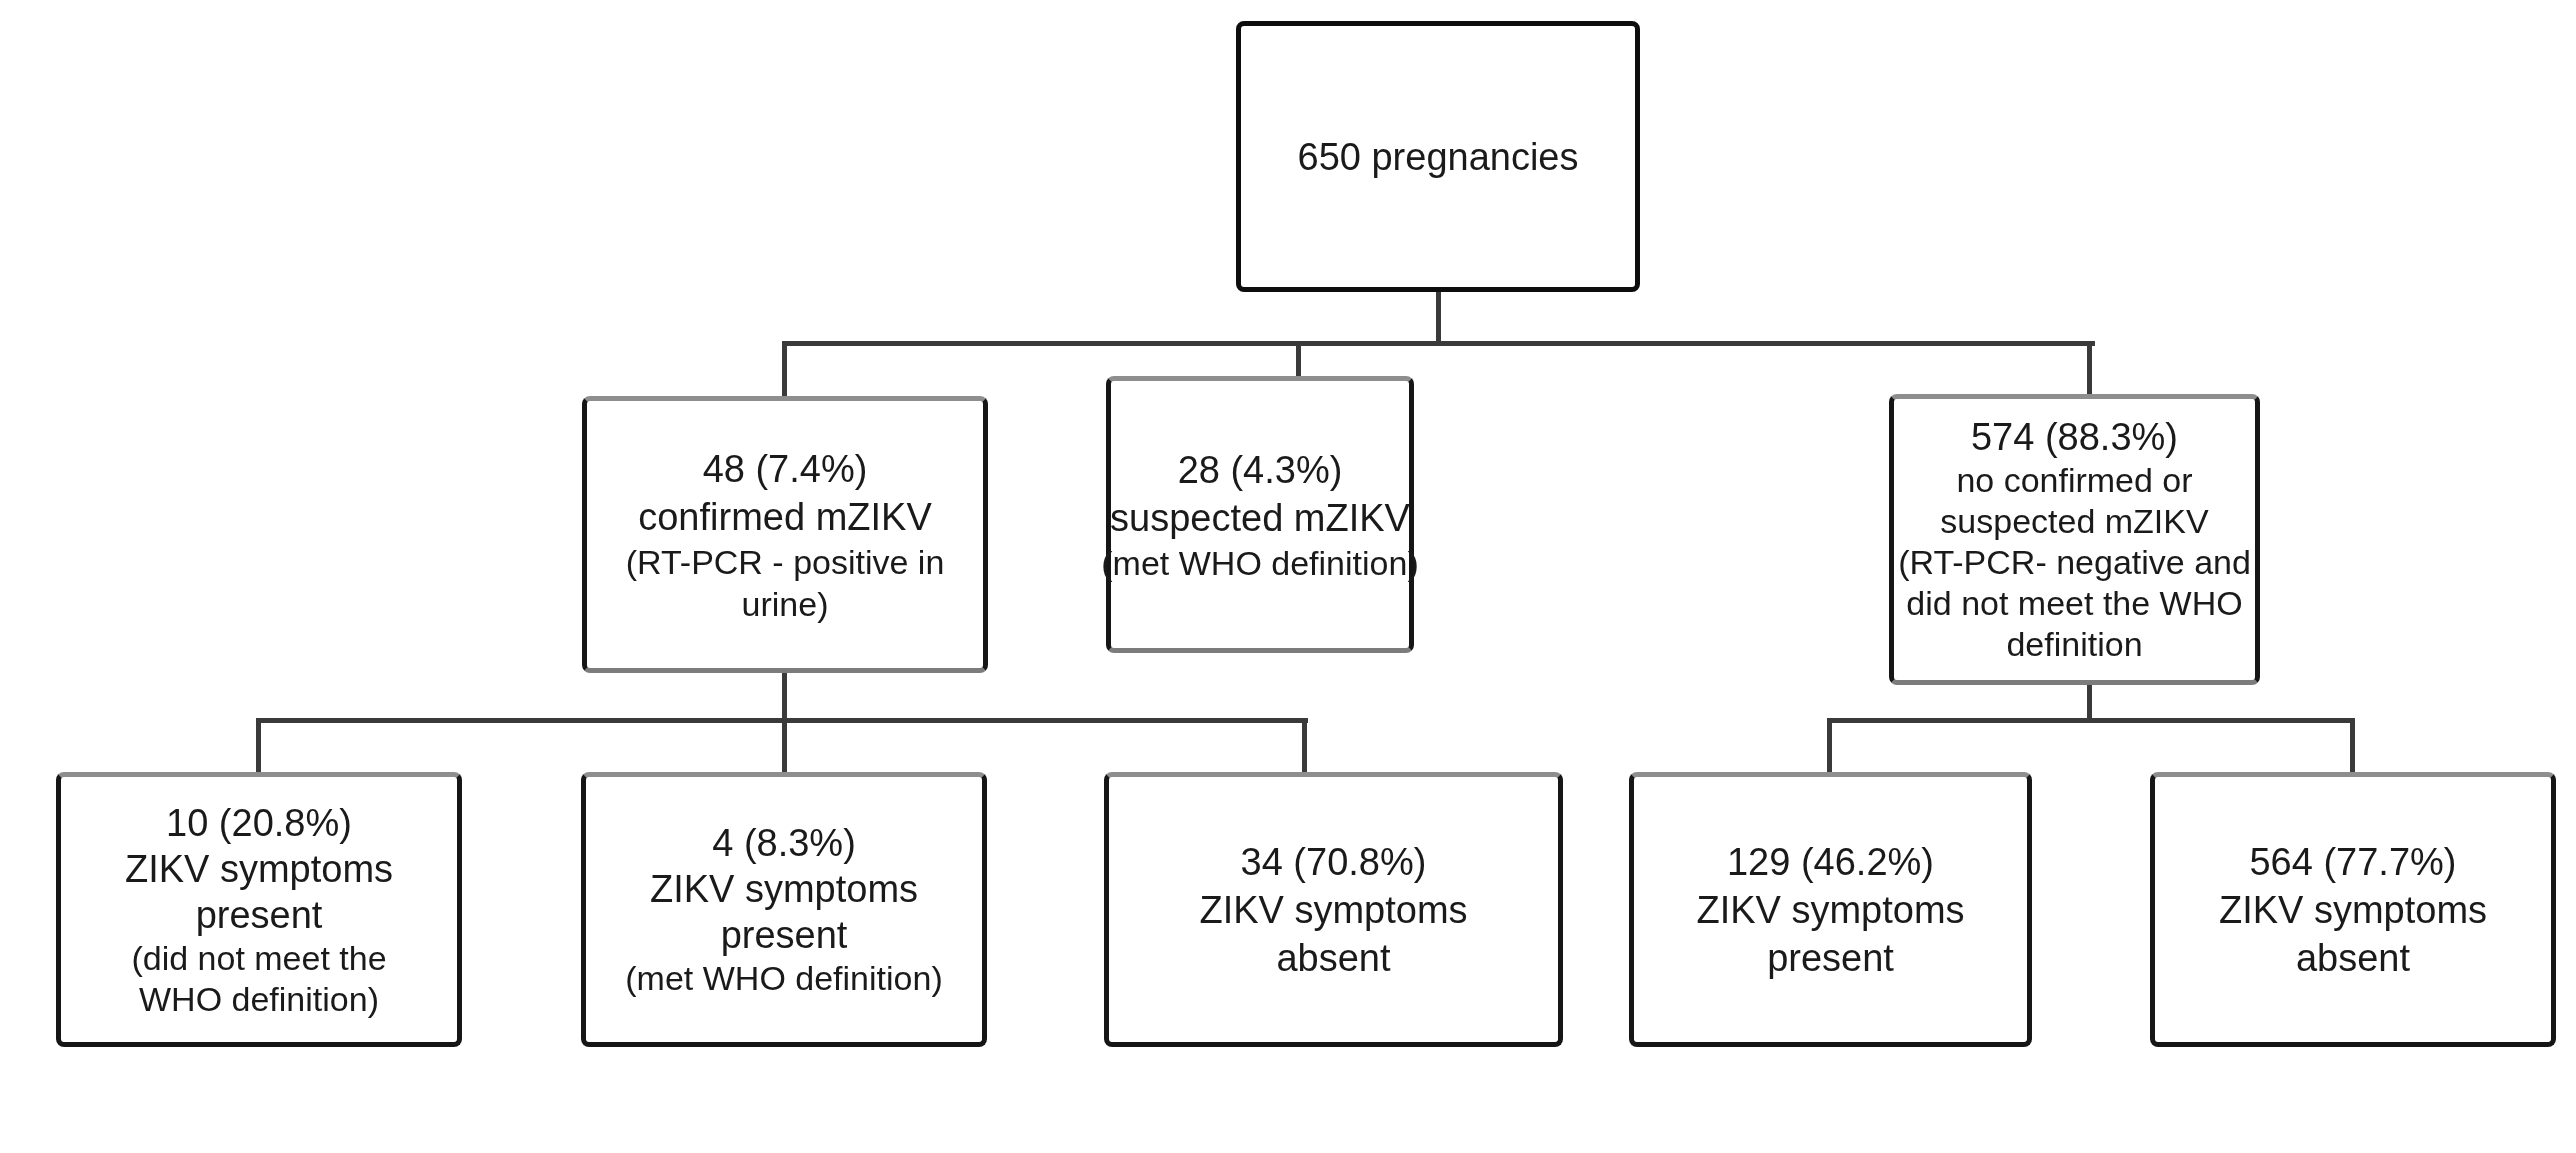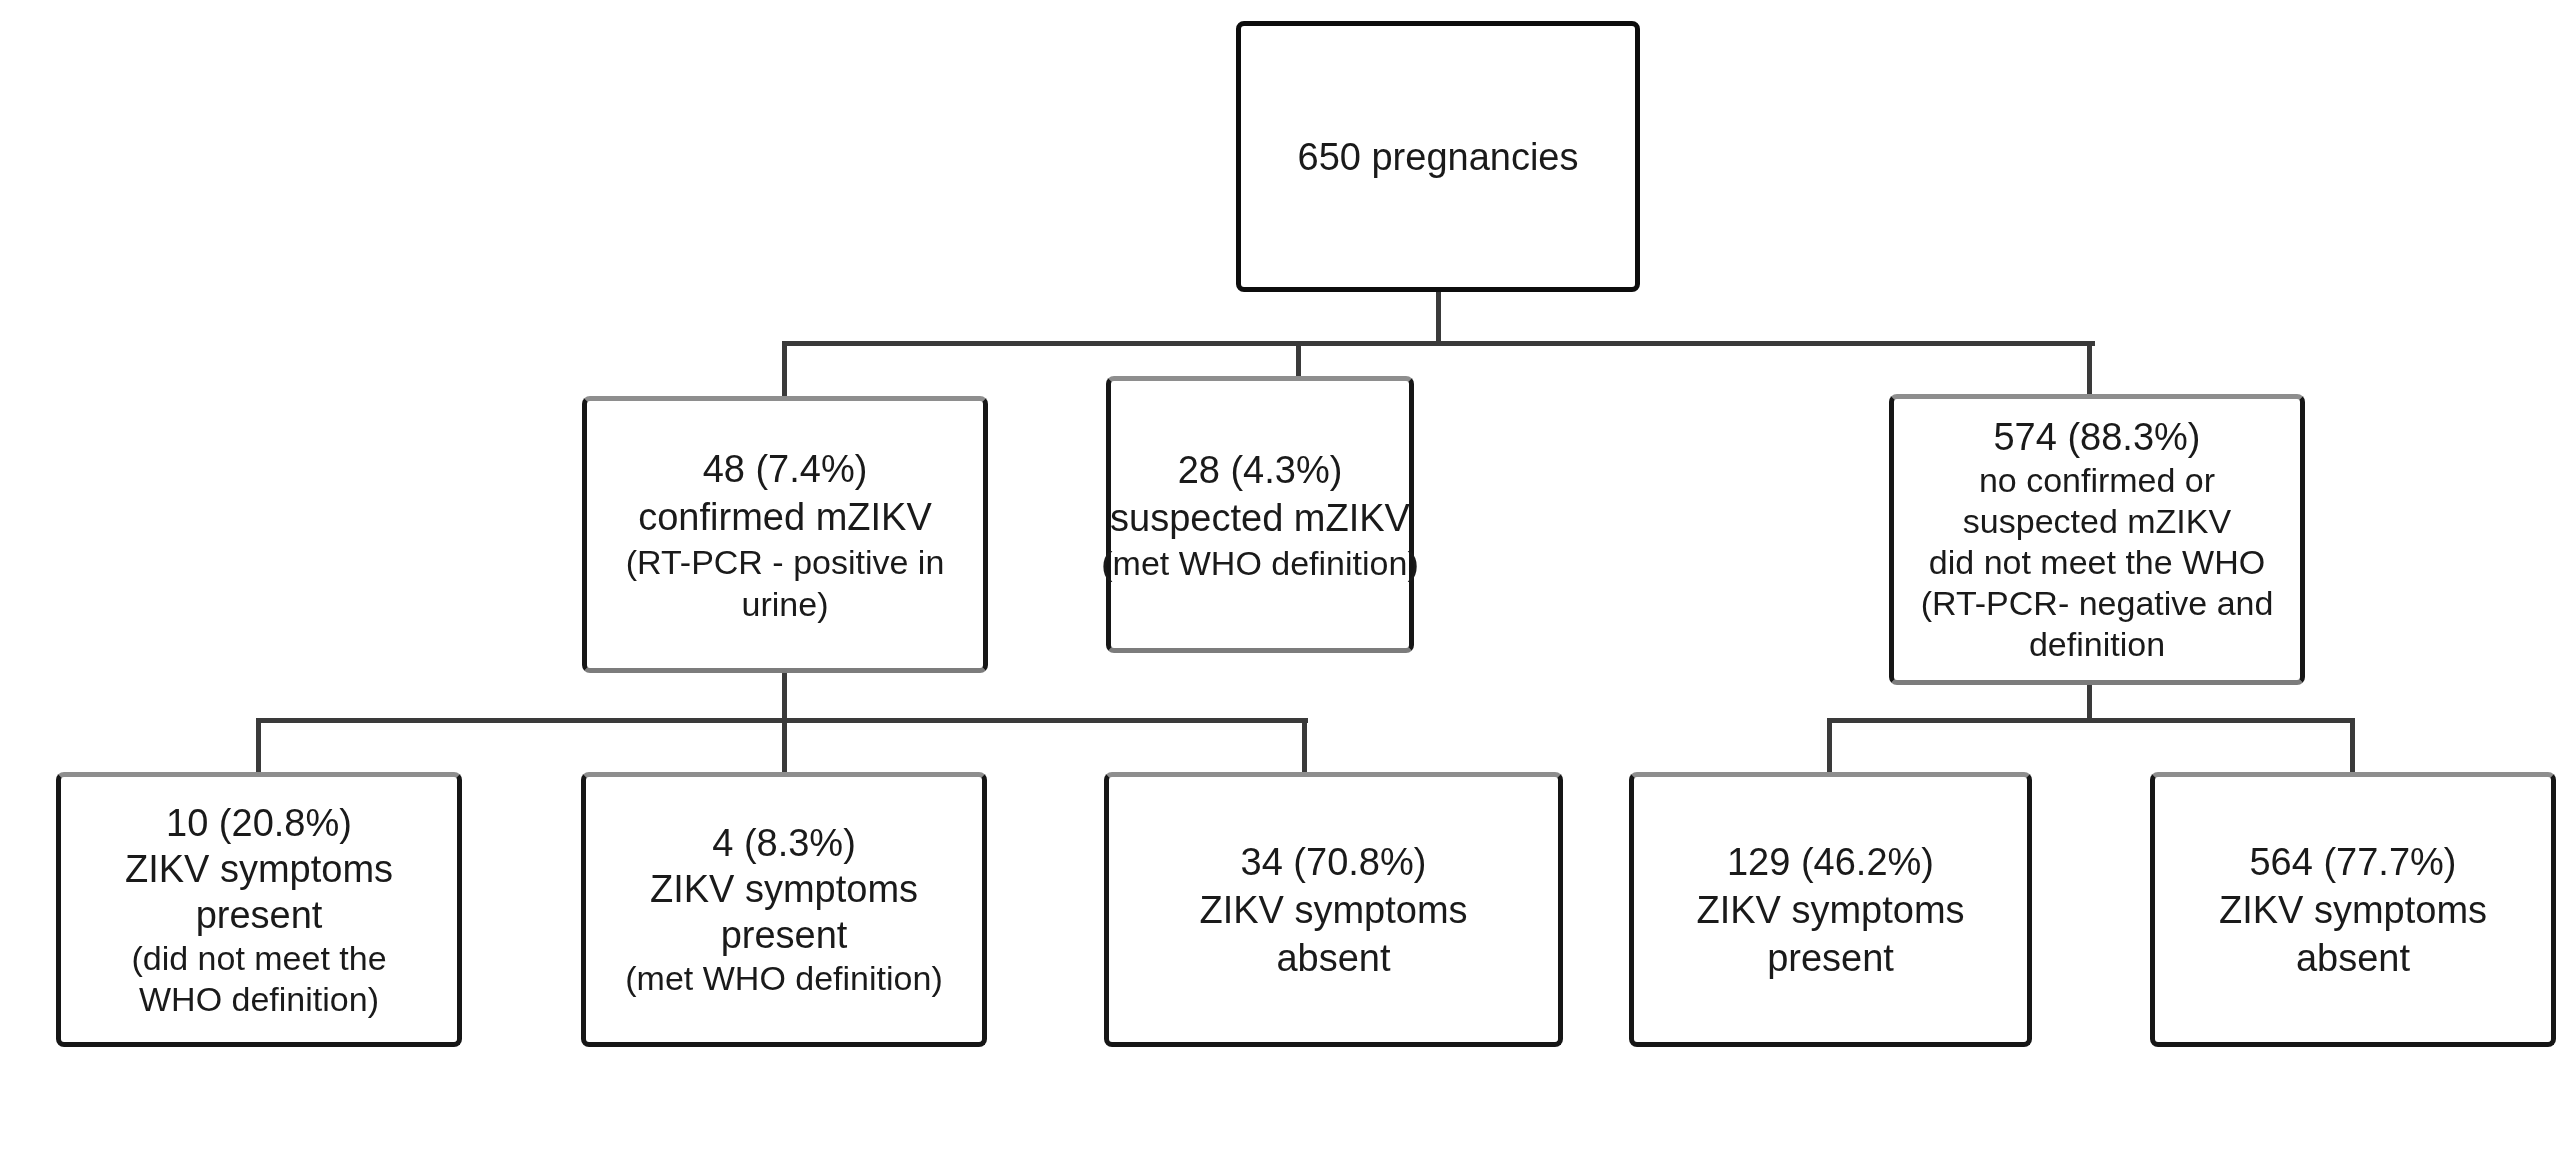--- a/index.html
+++ b/index.html
@@ -97,26 +97,26 @@
     <div class="line-sub">(RT-PCR - positive in</div>
     <div class="line-sub">urine)</div>
   </div>
 
   <div class="node lvl2" style="left:1106px; top:376px; width:308px; height:277px;">
     <div class="line-main">28 (4.3%)</div>
     <div class="line-main">suspected mZIKV</div>
     <div class="line-sub">(met WHO definition)</div>
   </div>
 
-  <div class="node lvl2 tight" style="left:1889px; top:394px; width:416px; height:291px;">
+  <div class="node lvl2 tight" style="left:1889px; top:394px; width:371px; height:291px;">
     <div class="line-main">574 (88.3%)</div>
     <div class="line-sub">no confirmed or</div>
     <div class="line-sub">suspected mZIKV</div>
+    <div class="line-sub">(RT-PCR- negative and</div>
     <div class="line-sub">did not meet the WHO</div>
-    <div class="line-sub">(RT-PCR- negative and</div>
     <div class="line-sub">definition</div>
   </div>
 
   <div class="node lvl3 tight" style="left:56px; top:772px; width:406px; height:275px;">
     <div class="line-main">10 (20.8%)</div>
     <div class="line-main">ZIKV symptoms</div>
     <div class="line-main">present</div>
     <div class="line-sub">(did not meet the</div>
     <div class="line-sub">WHO definition)</div>
   </div>

